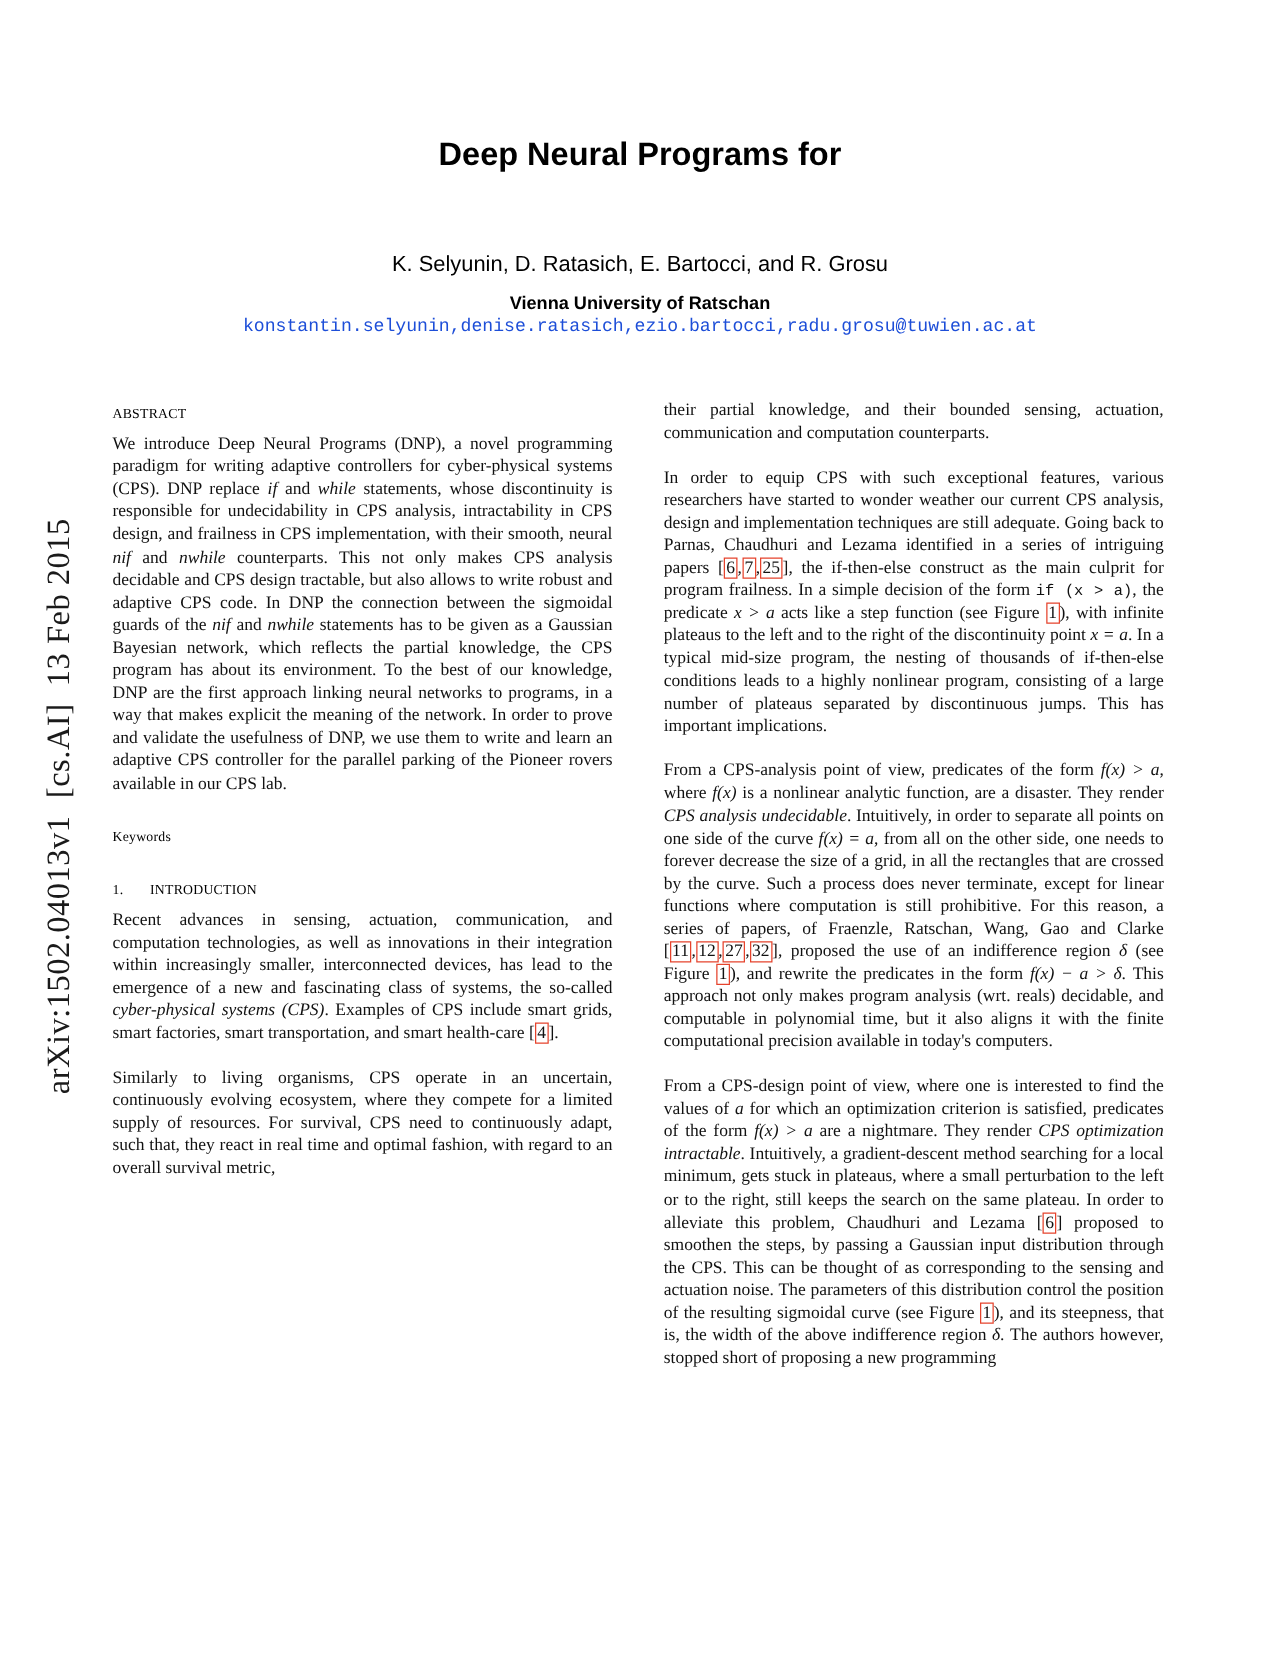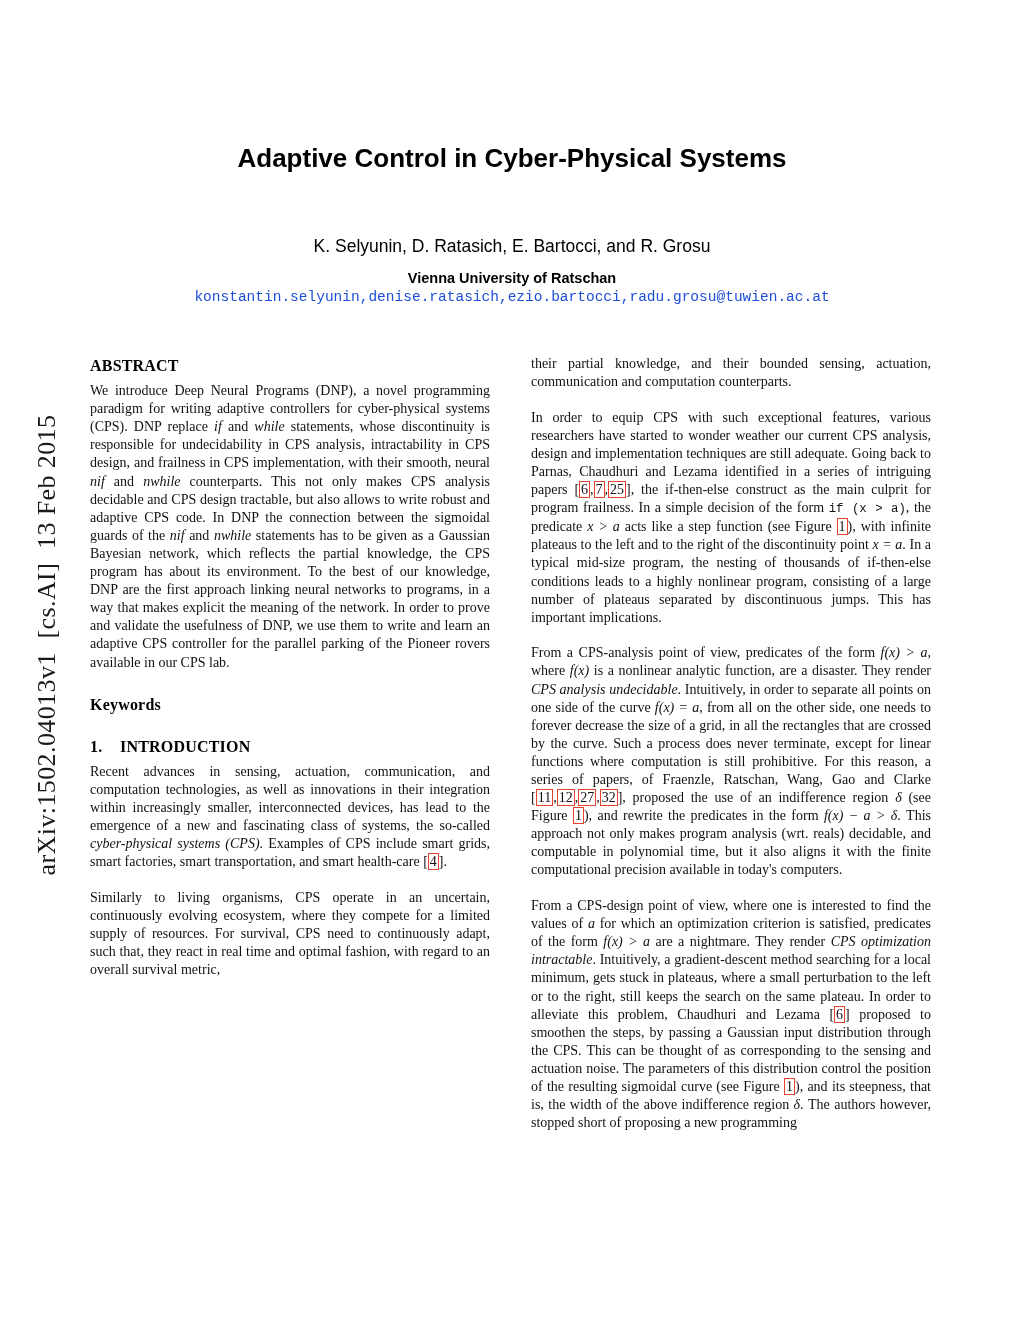--- a/index.html
+++ b/index.html
@@ -62,22 +62,22 @@
   .col {
     width: 400px;
     font-size: 14px;
     line-height: 18.1px;
     text-align: justify;
     color: #111;
   }
   .col p { margin: 0 0 17.5px; }
   .col h2 {
     font-family: "Liberation Serif", serif;
-    font-weight: 700;
-    font-size: 16px;
+    font-weight: 400;
+    font-size: 11px;
     letter-spacing: 0.2px;
     margin: 24px 0 7px;
     text-align: left;
     color: #000;
   }
   .col h2.first { margin-top: 2px; }
   .sec-num { display: inline-block; min-width: 30px; }
   .seg-i { font-style: italic; }
   .seg-m { font-style: italic; }
   .seg-c { font-family: "Liberation Mono", monospace; font-size: 12.3px; }
@@ -85,22 +85,21 @@
 </style>
 </head>
 <body>
 
 <div class="page">
 
   <div class="arxiv-sidebar">arXiv:1502.04013v1  [cs.AI]  13 Feb 2015</div>
 
   <div class="header">
     <h1 class="title">
-      <br>
-      <span>Adaptive Control in Cyber-Physical Systems</span>
+      <span>Deep Neural Programs for</span><br>
     </h1>
     <div class="authors">K. Selyunin, D. Ratasich, E. Bartocci, and R. Grosu</div>
     <div class="affiliation">Vienna University of Ratschan</div>
     <div class="email">konstantin.selyunin,denise.ratasich,ezio.bartocci,radu.grosu@tuwien.ac.at</div>
   </div>
 
   <div class="columns">
 
     <div class="col">
       <h2 class="first">ABSTRACT</h2>

